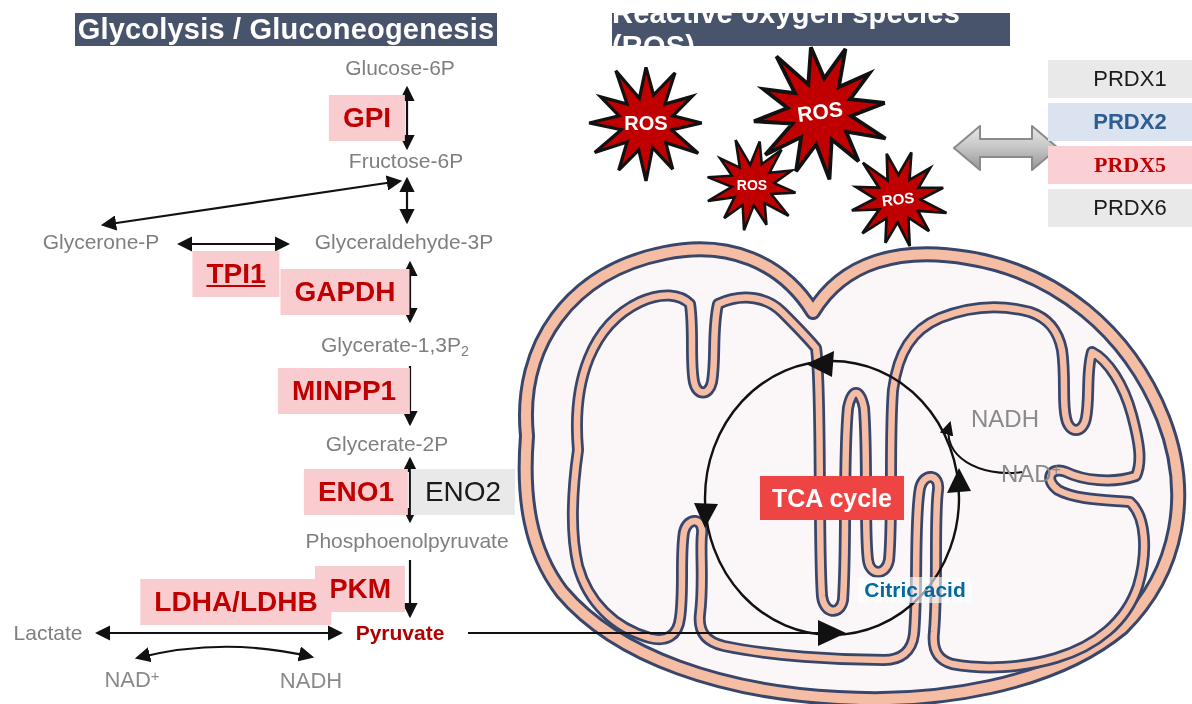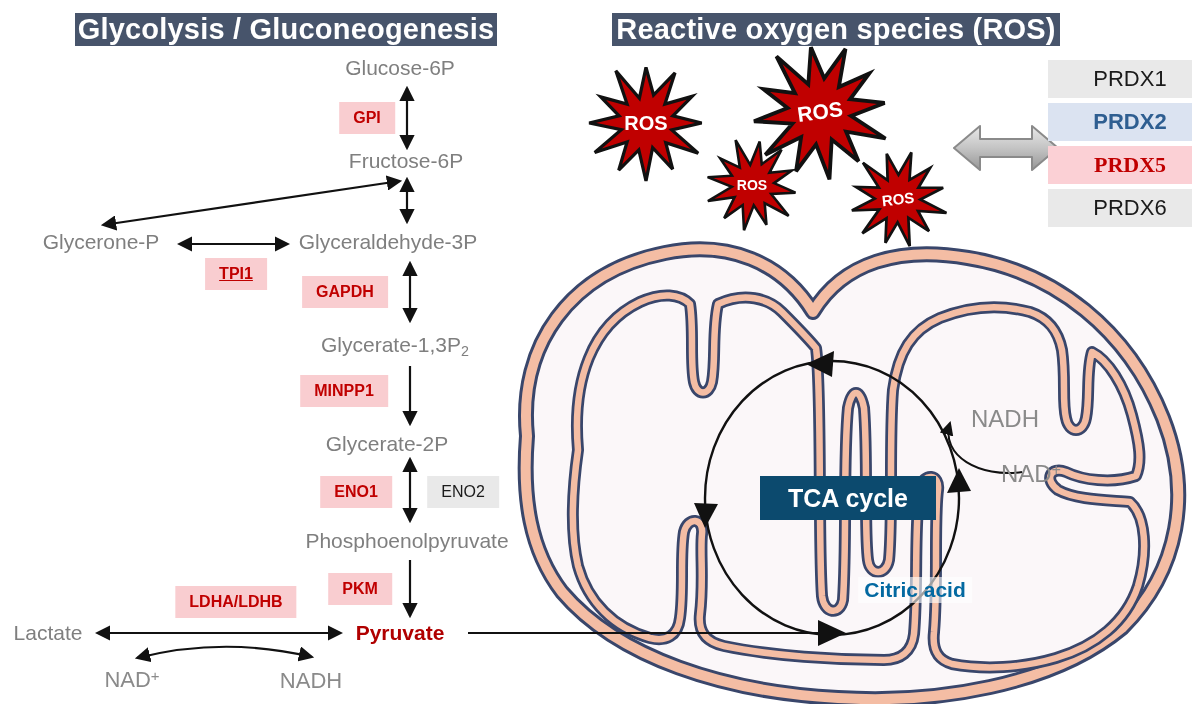--- a/index.html
+++ b/index.html
@@ -14,40 +14,40 @@
     letter-spacing:.2px;
   }
   .lbl{
     position:absolute;transform:translate(-50%,-50%);white-space:nowrap;
     color:#7f7f7f;font-size:21px;
   }
   .sub{font-size:0.68em;vertical-align:-0.3em;}
   .sup{font-size:0.68em;vertical-align:0.4em;}
   .enz{
     position:absolute;transform:translate(-50%,-50%);white-space:nowrap;
-    background:#f9cdd0;color:#c00000;font-weight:bold;font-size:16px;
+    background:#f9cdd0;color:#c00000;font-weight:bold;font-size:28px;
     padding:7px 14px;
   }
   .box-gray{background:#e9e9e9;color:#1a1a1a;font-weight:normal;}
   .red-strong{position:absolute;transform:translate(-50%,-50%);white-space:nowrap;
     color:#b00000;font-weight:bold;font-size:21px;}
   .prdx{
     position:absolute;left:1048px;width:164px;height:38px;
     display:flex;align-items:center;justify-content:center;
     font-size:22px;background:#e9e9e9;color:#1a1a1a;
   }
   .prdx.blue{background:#dbe3f1;color:#2e5e91;font-weight:bold;}
   .prdx.pink{background:#fbd0d5;color:#c00000;font-weight:bold;}
   .ros-label{
     position:absolute;transform:translate(-50%,-50%);color:#ffffff;
     font-weight:bold;white-space:nowrap;
   }
   .tca{
-    position:absolute;left:760px;top:476px;width:176px;height:44px;
-    background:#0c4a6e;color:#ffffff;font-weight:bold;font-size:25px;
+    position:absolute;left:760px;top:476px;width:144px;height:44px;
+    background:#ef4444;color:#ffffff;font-weight:bold;font-size:25px;
     display:flex;align-items:center;justify-content:center;
   }
   .citric{
     position:absolute;transform:translate(-50%,-50%);white-space:nowrap;
     color:#0369a1;font-weight:bold;font-size:21px;
     background:rgba(255,255,255,0.6);padding:1px 6px;
   }
   .cof{position:absolute;transform:translate(-50%,-50%);white-space:nowrap;
     color:#8a8a8a;font-size:22px;}
   .cof.big{font-size:24px;}
@@ -117,27 +117,27 @@
         <polygon points="98,50 72.2,56 95,76 67,67 73,89.8 55.7,71.3 50,100 43.8,73.2 26.5,90.7 33.7,66.3 5.8,75.5 28.7,55.7 1,50 26.8,43.8 11,27.5 33.7,33.7 24,5 44.3,28.7 50,2 56.5,25.9 75,6.7 66.3,33.7 89.8,27 73.2,43.8"></polygon>
       </g>
     </g>
 
     <g transform="translate(954,122)">
       <polygon points="0,26 26,4 26,17 78,17 78,4 104,26 78,48 78,35 26,35 26,48" fill="url(#blockGrad)" stroke="#8a8a8a" stroke-width="2" stroke-linejoin="round"></polygon>
     </g>
   </svg>
 
   <div class="hdr" style="left:75px;top:13px;width:422px;height:33px;">Glycolysis / Gluconeogenesis</div>
-  <div class="hdr" style="left:612px;top:13px;width:448px;height:33px;">Reactive oxygen species (ROS)</div>
+  <div class="hdr" style="left:612px;top:13px;width:398px;height:33px;">Reactive oxygen species (ROS)</div>
 
   <div class="lbl" style="left:400px;top:68px;">Glucose-6P</div>
   <div class="enz" style="left:367px;top:118px;">GPI</div>
   <div class="lbl" style="left:406px;top:161px;">Fructose-6P</div>
   <div class="lbl" style="left:101px;top:242px;">Glycerone-P</div>
-  <div class="lbl" style="left:388px;top:242px;">Glyceraldehyde-3P</div>
+  <div class="lbl" style="left:404px;top:242px;">Glyceraldehyde-3P</div>
   <div class="enz" style="left:236px;top:274px;text-decoration:underline;">TPI1</div>
   <div class="enz" style="left:345px;top:292px;">GAPDH</div>
   <div class="lbl" style="left:395px;top:346px;"><span>Glycerate-1,3P</span><span class="sub">2</span></div>
   <div class="enz" style="left:344px;top:391px;">MINPP1</div>
   <div class="lbl" style="left:387px;top:444px;">Glycerate-2P</div>
   <div class="enz" style="left:356px;top:492px;">ENO1</div>
   <div class="enz box-gray" style="left:463px;top:492px;">ENO2</div>
   <div class="lbl" style="left:407px;top:541px;">Phosphoenolpyruvate</div>
   <div class="enz" style="left:360px;top:589px;">PKM</div>
   <div class="enz" style="left:236px;top:602px;">LDHA/LDHB</div>

